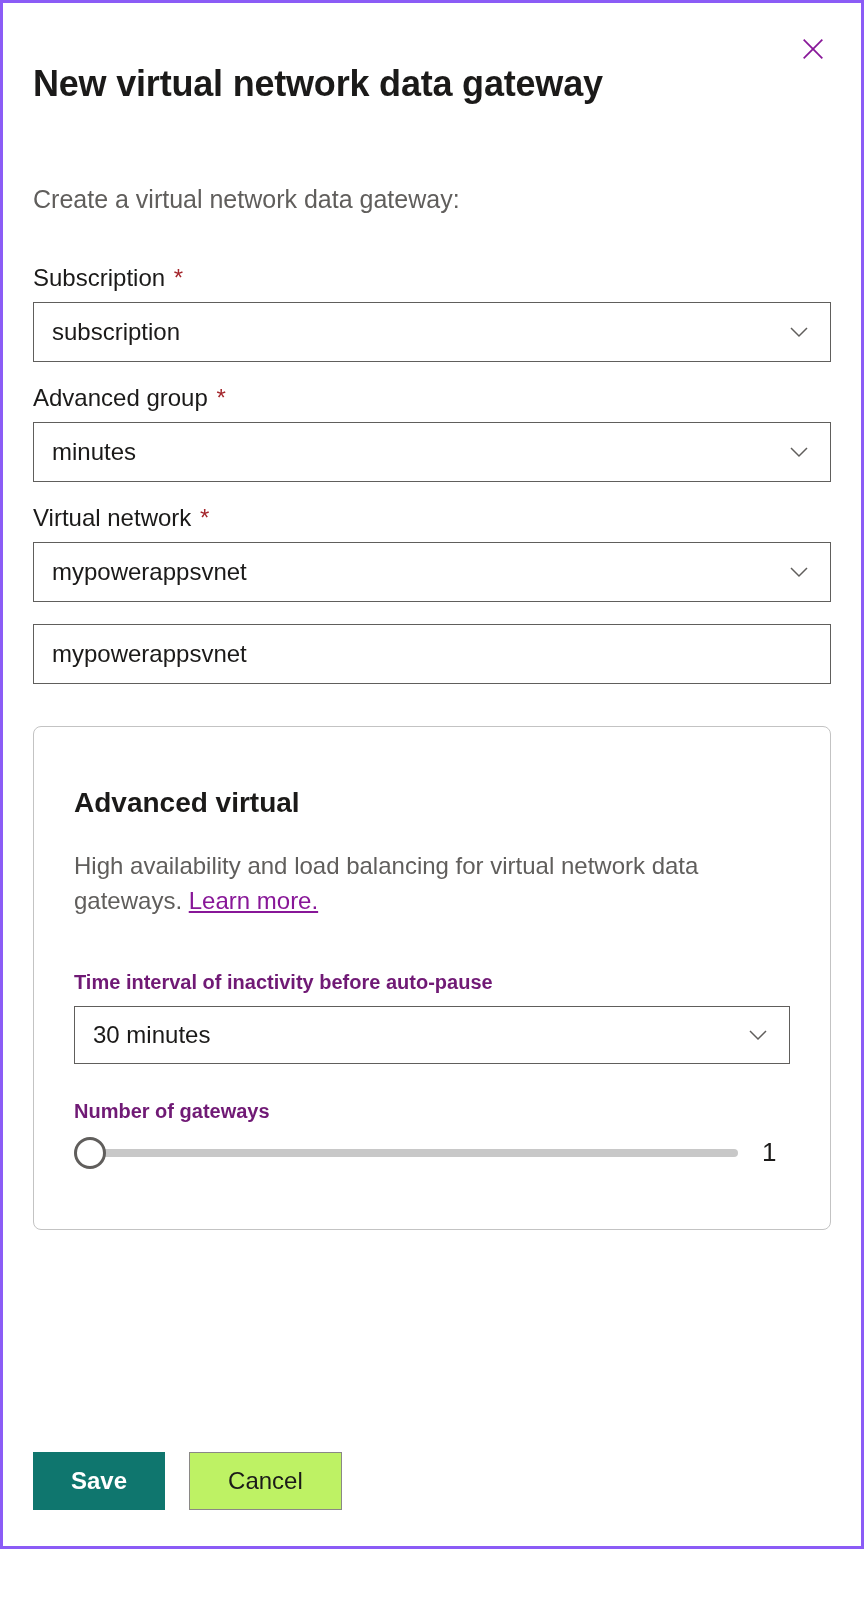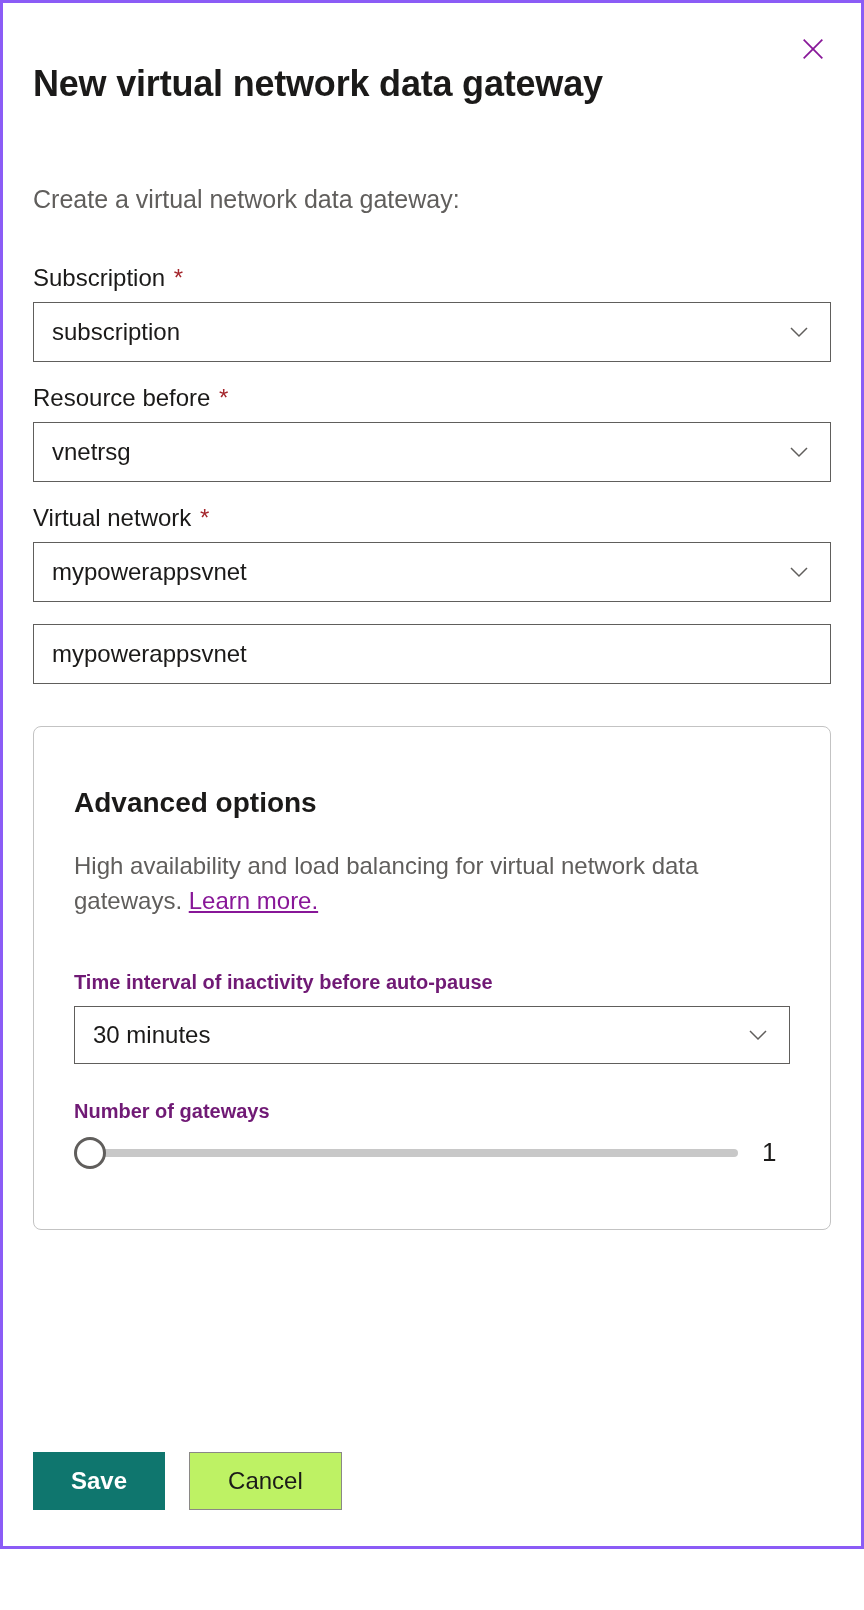--- a/index.html
+++ b/index.html
@@ -235,25 +235,25 @@
       <span class="chevron-down">
         <svg viewBox="0 0 20 12">
             <polyline points="2,2 10,10 18,2"></polyline>
           </svg>
       </span>
     </div>
   </div>
 
   <div class="field-group">
     <label class="field-label">
-      <span>Resource before</span>
+      <span>Advanced group</span>
       <span class="required">*</span>
     </label>
     <div class="dropdown">
-      <span class="dropdown-value">vnetrsg</span>
+      <span class="dropdown-value">minutes</span>
       <span class="chevron-down">
         <svg viewBox="0 0 20 12">
             <polyline points="2,2 10,10 18,2"></polyline>
           </svg>
       </span>
     </div>
   </div>
 
   <div class="field-group">
     <label class="field-label">
@@ -269,21 +269,21 @@
       </span>
     </div>
   </div>
 
 
   <div class="field-group">
     <input type="text" class="text-input" value="mypowerappsvnet" style="">
   </div>
 
   <div class="advanced-box">
-    <h2 class="advanced-title">Advanced options</h2>
+    <h2 class="advanced-title">Advanced virtual</h2>
     <p class="advanced-desc">
       <span>High availability and load balancing for virtual network data gateways. </span><a class="learn-more">Learn more.</a>
     </p>
 
     <div class="adv-field">
       <label class="adv-field-label">Time interval of inactivity before auto-pause</label>
       <div class="dropdown adv">
         <span class="dropdown-value">30 minutes</span>
         <span class="chevron-down">
           <svg viewBox="0 0 20 12">

